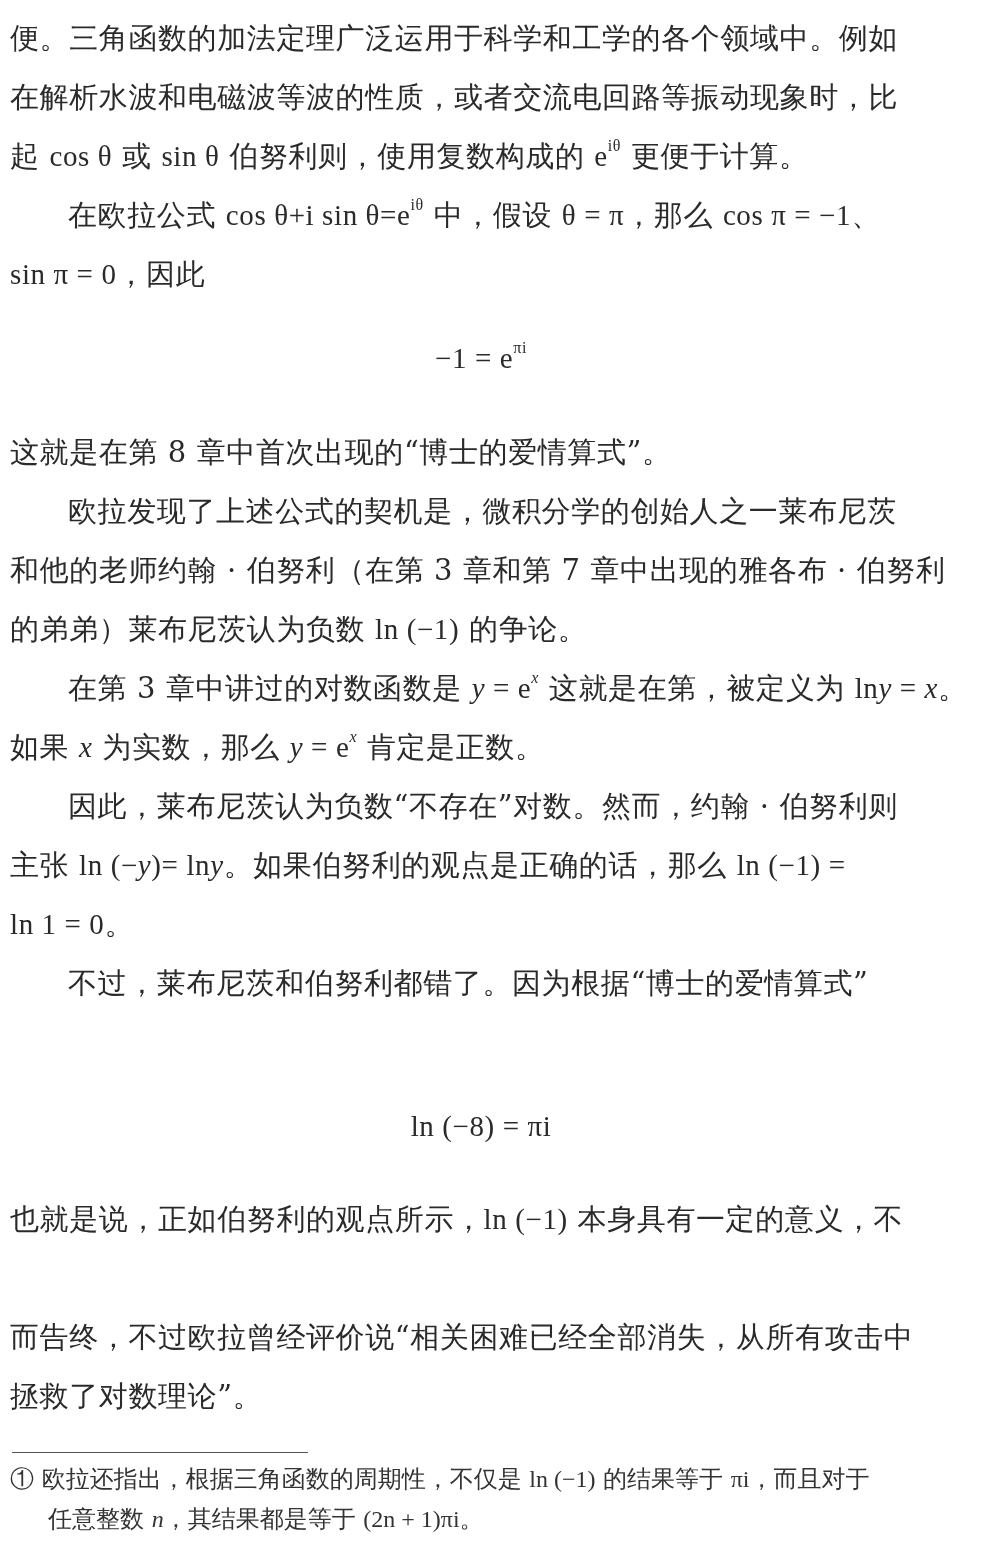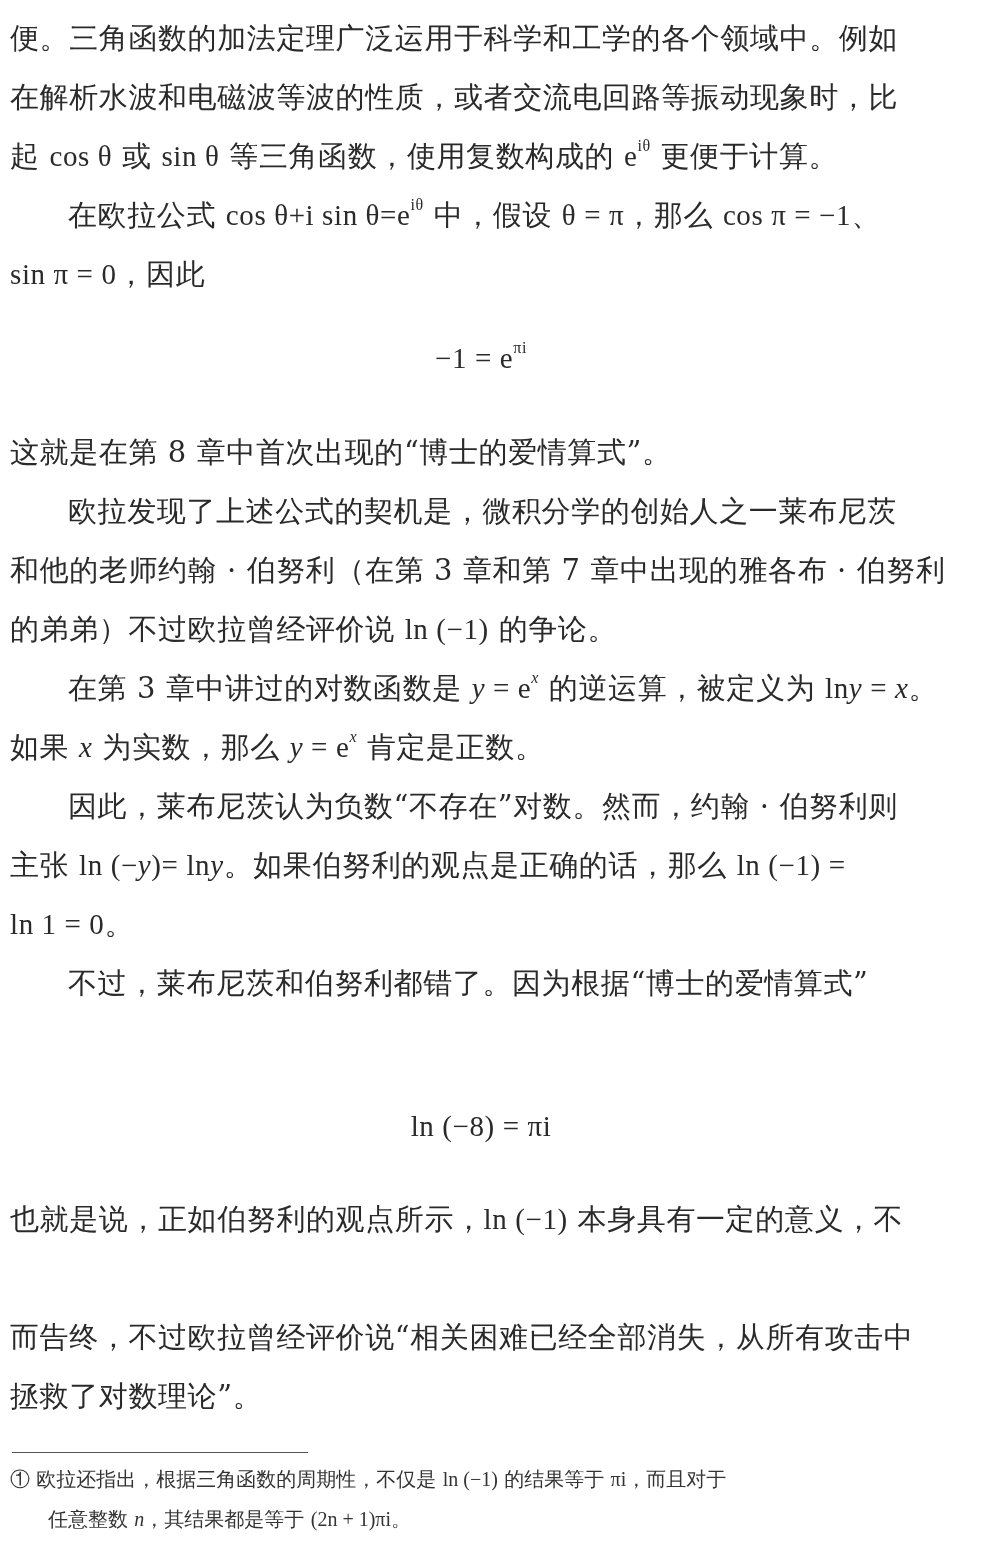--- a/index.html
+++ b/index.html
@@ -13,55 +13,55 @@
     position: absolute; left: 10px; right: 14px;
     font-size: 29px; line-height: 40px; height: 40px;
     white-space: nowrap; letter-spacing: 0.6px;
   }
   .line.indent { left: 68px; }
   .line.center { left: 15px; right: 0; text-align: center; }
   .math { font-family: "Liberation Serif", "DejaVu Serif", serif; }
   .math i { font-style: italic; }
   sup { font-size: 16px; line-height: 0; position: relative; top: -4px; }
   .fn-rule { position: absolute; left: 12px; top: 1452px; width: 296px; height: 0; border-top: 1.5px solid #555; }
-  .fn-line { position: absolute; left: 10px; right: 14px; font-size: 20px; line-height: 34px; white-space: nowrap; color: #333; }
+  .fn-line { position: absolute; left: 10px; right: 14px; font-size: 24px; line-height: 34px; white-space: nowrap; color: #333; }
   .fn-line.cont { left: 48px; }
 </style>
 </head>
 <body>
 
 <div class="page">
 
   <div class="line" style="top:18px">便。三角函数的加法定理广泛运用于科学和工学的各个领域中。例如</div>
   <div class="line" style="top:77px">在解析水波和电磁波等波的性质，或者交流电回路等振动现象时，比</div>
   <div class="line" style="top:136px">
-    <span>起 </span><span class="math">cos θ</span><span> 或 </span><span class="math">sin θ</span><span> 等三角函数，使用复数构成的 </span><span class="math">e</span><sup class="math">iθ</sup><span> 更便于计算。</span>
+    <span>起 </span><span class="math">cos θ</span><span> 或 </span><span class="math">sin θ</span><span> 伯努利则，使用复数构成的 </span><span class="math">e</span><sup class="math">iθ</sup><span> 更便于计算。</span>
   </div>
 
   <div class="line indent" style="top:195px">
     <span>在欧拉公式 </span><span class="math">cos θ+i sin θ=e</span><sup class="math">iθ</sup><span> 中，假设 </span><span class="math">θ = π</span><span>，那么 </span><span class="math">cos π = −1</span><span>、</span>
   </div>
   <div class="line" style="top:254px">
     <span class="math">sin π = 0</span><span>，因此</span>
   </div>
 
   <div class="line center math" style="top:338px">
     <span>−1 = e</span><sup>πi</sup>
   </div>
 
   <div class="line" style="top:432px">这就是在第 8 章中首次出现的“博士的爱情算式”。</div>
 
   <div class="line indent" style="top:491px">欧拉发现了上述公式的契机是，微积分学的创始人之一莱布尼茨</div>
   <div class="line" style="top:550px">和他的老师约翰 · 伯努利（在第 3 章和第 7 章中出现的雅各布 · 伯努利</div>
   <div class="line" style="top:609px">
-    <span>的弟弟）不过欧拉曾经评价说 </span><span class="math">ln (−1)</span><span> 的争论。</span>
+    <span>的弟弟）莱布尼茨认为负数 </span><span class="math">ln (−1)</span><span> 的争论。</span>
   </div>
 
   <div class="line indent" style="top:668px">
-    <span>在第 3 章中讲过的对数函数是 </span><span class="math"><i>y</i><span> = e</span><sup><i>x</i></sup></span><span> 的逆运算，被定义为 </span><span class="math"><span>ln</span><i>y</i><span> = </span><i>x</i></span><span>。</span>
+    <span>在第 3 章中讲过的对数函数是 </span><span class="math"><i>y</i><span> = e</span><sup><i>x</i></sup></span><span> 这就是在第，被定义为 </span><span class="math"><span>ln</span><i>y</i><span> = </span><i>x</i></span><span>。</span>
   </div>
   <div class="line" style="top:727px">
     <span>如果 </span><i class="math">x</i><span> 为实数，那么 </span><span class="math"><i>y</i><span> = e</span><sup><i>x</i></sup></span><span> 肯定是正数。</span>
   </div>
 
   <div class="line indent" style="top:786px">因此，莱布尼茨认为负数“不存在”对数。然而，约翰 · 伯努利则</div>
   <div class="line" style="top:845px">
     <span>主张 </span><span class="math"><span>ln (−</span><i>y</i><span>)= ln</span><i>y</i></span><span>。如果伯努利的观点是正确的话，那么 </span><span class="math">ln (−1) =</span>
   </div>
   <div class="line" style="top:904px">

